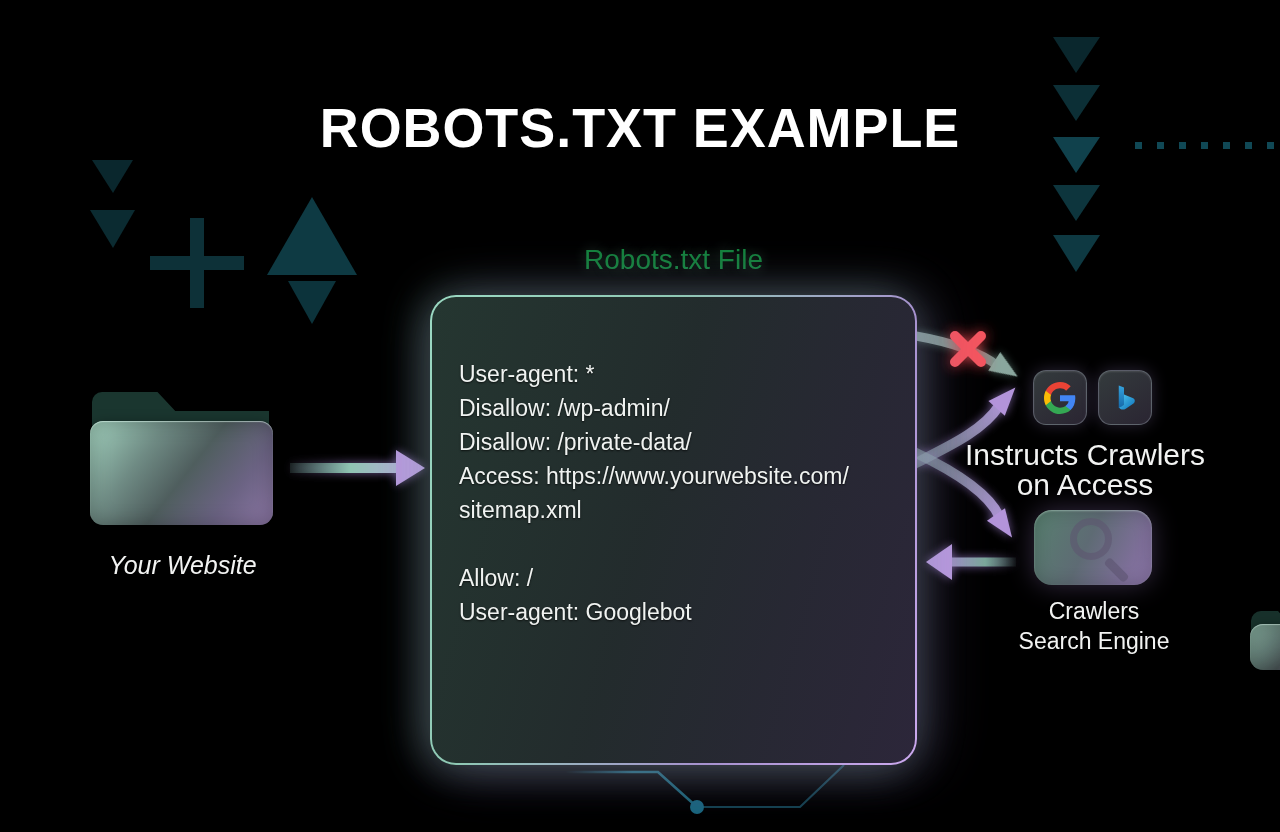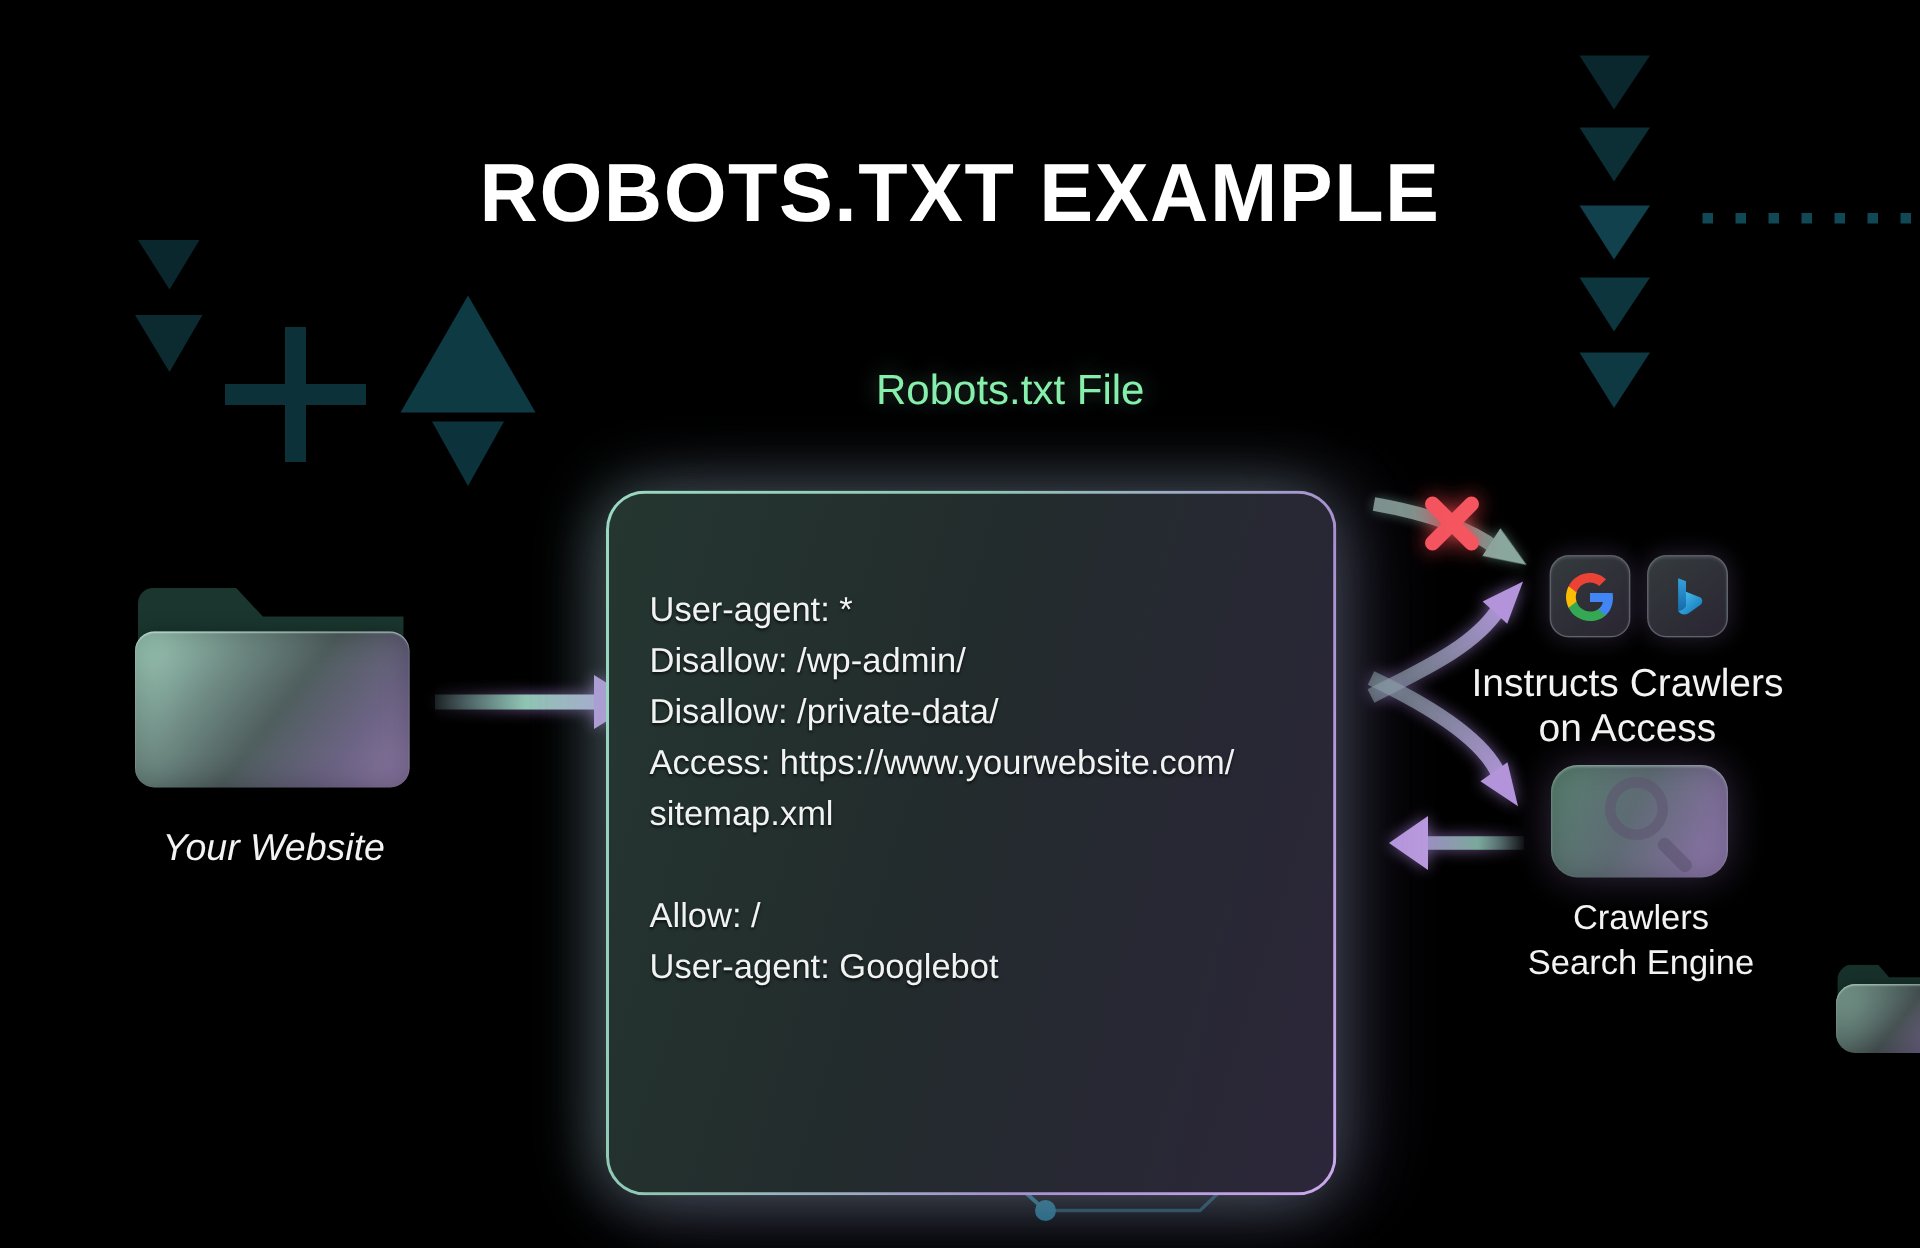--- a/index.html
+++ b/index.html
@@ -28,36 +28,35 @@
     background:linear-gradient(128deg,#a3d3bf 0%,#6f8b84 30%,#4f5e5e 52%,#6b6383 76%,#8d77a6 100%);
     box-shadow:inset 0 1px 1px rgba(230,255,245,.55), inset 0 0 20px rgba(0,0,0,.28), 0 4px 14px rgba(0,0,0,.5);
   }
   .folder-big { left:90px; top:392px; width:183px; height:133px; }
   .folder-mini { left:818px; top:314px; width:76px; height:59px; opacity:.92; }
   .folder-mini .f-front { background:linear-gradient(128deg,#96c2b0 0%,#66807a 35%,#4e5a5b 55%,#6d6384 80%,#86719e 100%); }
 
   .diagram-label { position:absolute; color:#f2f3f2; text-align:center; font-size:24px; line-height:30px;
     text-shadow:0 1px 3px rgba(0,0,0,.8); }
   .website-label { left:60px; top:550px; width:245px; font-size:25px;font-style:italic; }
-  .instructs-label { left:960px; top:440px; width:250px; font-size:26px; }
+  .instructs-label { left:960px; top:440px; width:250px; font-size:30px; }
   .search-label { left:985px; top:596px; width:218px; font-size:23px; }
 
   .panel-label { position:absolute; left:430px; top:244px; width:487px; text-align:center;
-    font-size:28px; color:#86efac; text-shadow:0 0 14px rgba(150,220,190,.35); }
+    font-size:28px; color:#15803d; text-shadow:0 0 14px rgba(150,220,190,.35); }
 
   
   .panel {
-    position:absolute; left:404px; top:295px; width:487px; height:470px;
+    position:absolute; left:430px; top:295px; width:487px; height:470px;
     border-radius:26px; border:2px solid transparent;
     background:
       linear-gradient(105deg, rgba(33,49,44,.97), rgba(31,39,40,.97) 45%, rgba(39,34,52,.97)) padding-box,
       linear-gradient(115deg,#9bd9c3 0%,#8fc8b4 35%,#a792cf 70%,#cba9ee 100%) border-box;
     box-shadow:0 0 46px 6px rgba(160,210,195,.20), 18px 0 60px rgba(150,110,200,.17),
                -14px 0 40px rgba(140,210,185,.15), 0 14px 50px rgba(120,100,170,.18);
-    margin-top:32px;
   }
   .code { position:absolute; left:27px; top:60px; right:20px; }
   .code-line { min-height:34px; line-height:34px; font-size:23px; color:#f0f3f1;
     text-shadow:0 1px 2px rgba(0,0,0,.7); white-space:nowrap; }
 
   
   .app-icon {
     position:absolute; width:54px; height:55px; border-radius:13px;
     background:linear-gradient(145deg,#343b3d,#2a2532);
     border:1.5px solid rgba(165,175,190,.38);

